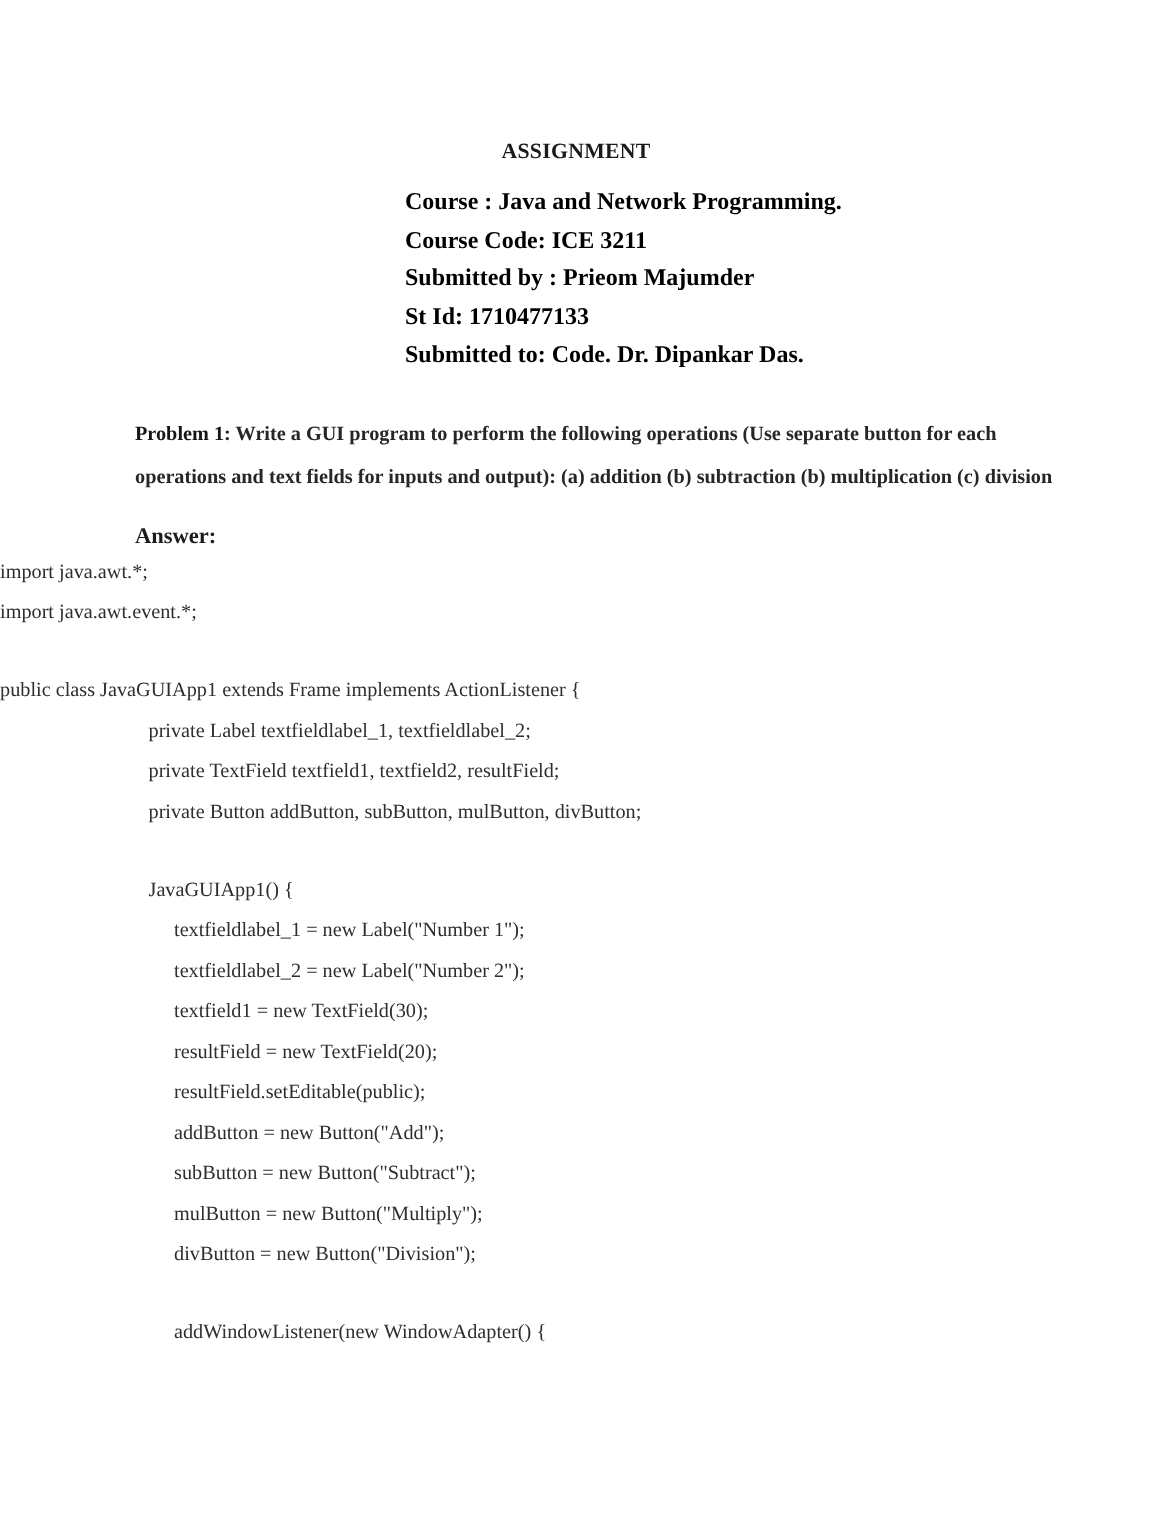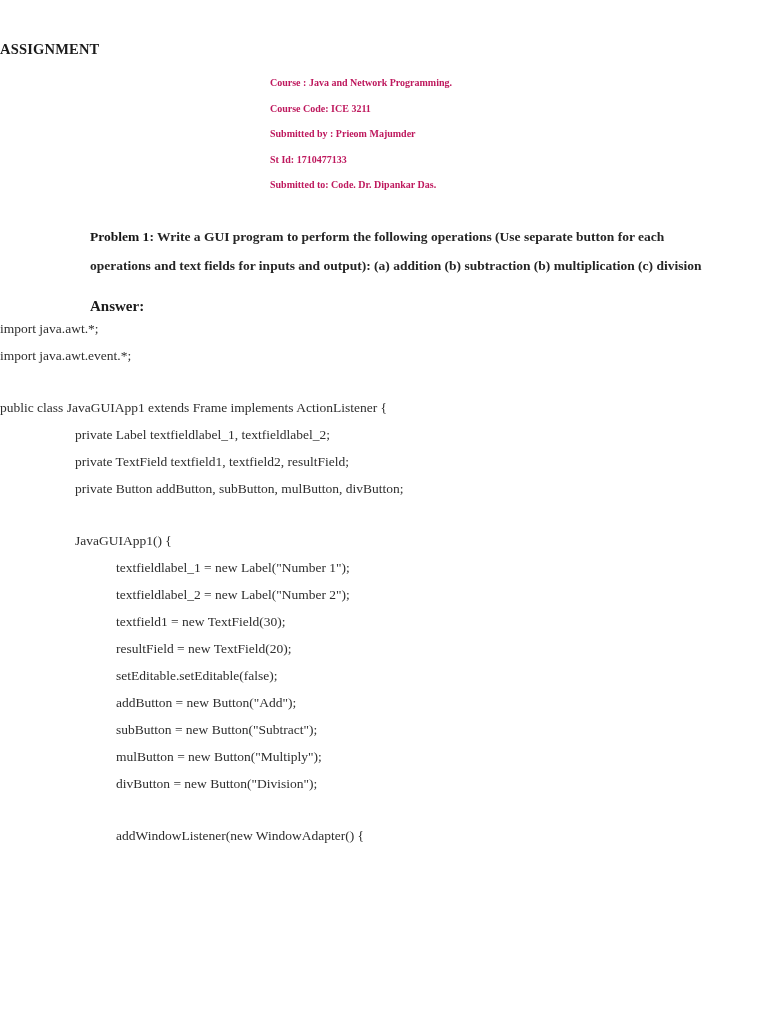--- a/index.html
+++ b/index.html
@@ -10,38 +10,38 @@
   .page {
     position: relative;
     width: 768px;
     height: 1024px;
     background: #ffffff;
     overflow: hidden;
     font-family: "Liberation Serif", "DejaVu Serif", serif;
     color: #262626;
   }
   .title-row {
-    padding-top: 40px;
-    text-align: left;
+    padding-top: 92px;
+    text-align: center;
   }
   .doc-title {
     font-size: 14.5px;
     font-weight: bold;
     color: #1b1b1b;
     letter-spacing: 0.2px;
     line-height: 17px;
   }
   .meta {
     margin: 12px 0 0 270px;
   }
   .meta-line {
     margin: 0;
-    font-size: 10px;
+    font-size: 16px;
     font-weight: bold;
-    color: #be185d;
+    color: #000000;
     line-height: 25.5px;
     white-space: nowrap;
   }
   .problem {
     margin: 24px 64px 0 90px;
     font-size: 13.5px;
     line-height: 29px;
     color: #262626;
     font-weight: bold;
   }
@@ -59,21 +59,21 @@
     margin-top: 0;
   }
   .code-line {
     font-size: 13.5px;
     line-height: 27px;
     height: 27px;
     color: #2e2e2e;
     white-space: pre;
   }
   .code-line.indent-0 { }
-  .code-line.indent-1 { padding-left: 75px; }
+  .code-line.indent-1 { padding-left: 75px; margin-left: 24px; }
   .code-line.indent-2 { padding-left: 116px; }
   .code-blank {
     height: 25px;
   }
 </style>
 </head>
 <body>
 
 <div class="page">
 
@@ -102,21 +102,21 @@
       <div class="code-line indent-0">public class JavaGUIApp1 extends Frame implements ActionListener {</div>
       <div class="code-line indent-1">private Label textfieldlabel_1, textfieldlabel_2;</div>
       <div class="code-line indent-1">private TextField textfield1, textfield2, resultField;</div>
       <div class="code-line indent-1">private Button addButton, subButton, mulButton, divButton;</div>
       <div class="code-blank"></div>
       <div class="code-line indent-1">JavaGUIApp1() {</div>
       <div class="code-line indent-2">textfieldlabel_1 = new Label("Number 1");</div>
       <div class="code-line indent-2">textfieldlabel_2 = new Label("Number 2");</div>
       <div class="code-line indent-2">textfield1 = new TextField(30);</div>
       <div class="code-line indent-2">resultField = new TextField(20);</div>
-      <div class="code-line indent-2">setEditable.setEditable(false);</div>
+      <div class="code-line indent-2">resultField.setEditable(public);</div>
       <div class="code-line indent-2">addButton = new Button("Add");</div>
       <div class="code-line indent-2">subButton = new Button("Subtract");</div>
       <div class="code-line indent-2">mulButton = new Button("Multiply");</div>
       <div class="code-line indent-2">divButton = new Button("Division");</div>
       <div class="code-blank"></div>
       <div class="code-line indent-2">addWindowListener(new WindowAdapter() {</div>
     </div>
 
 </div>
 

